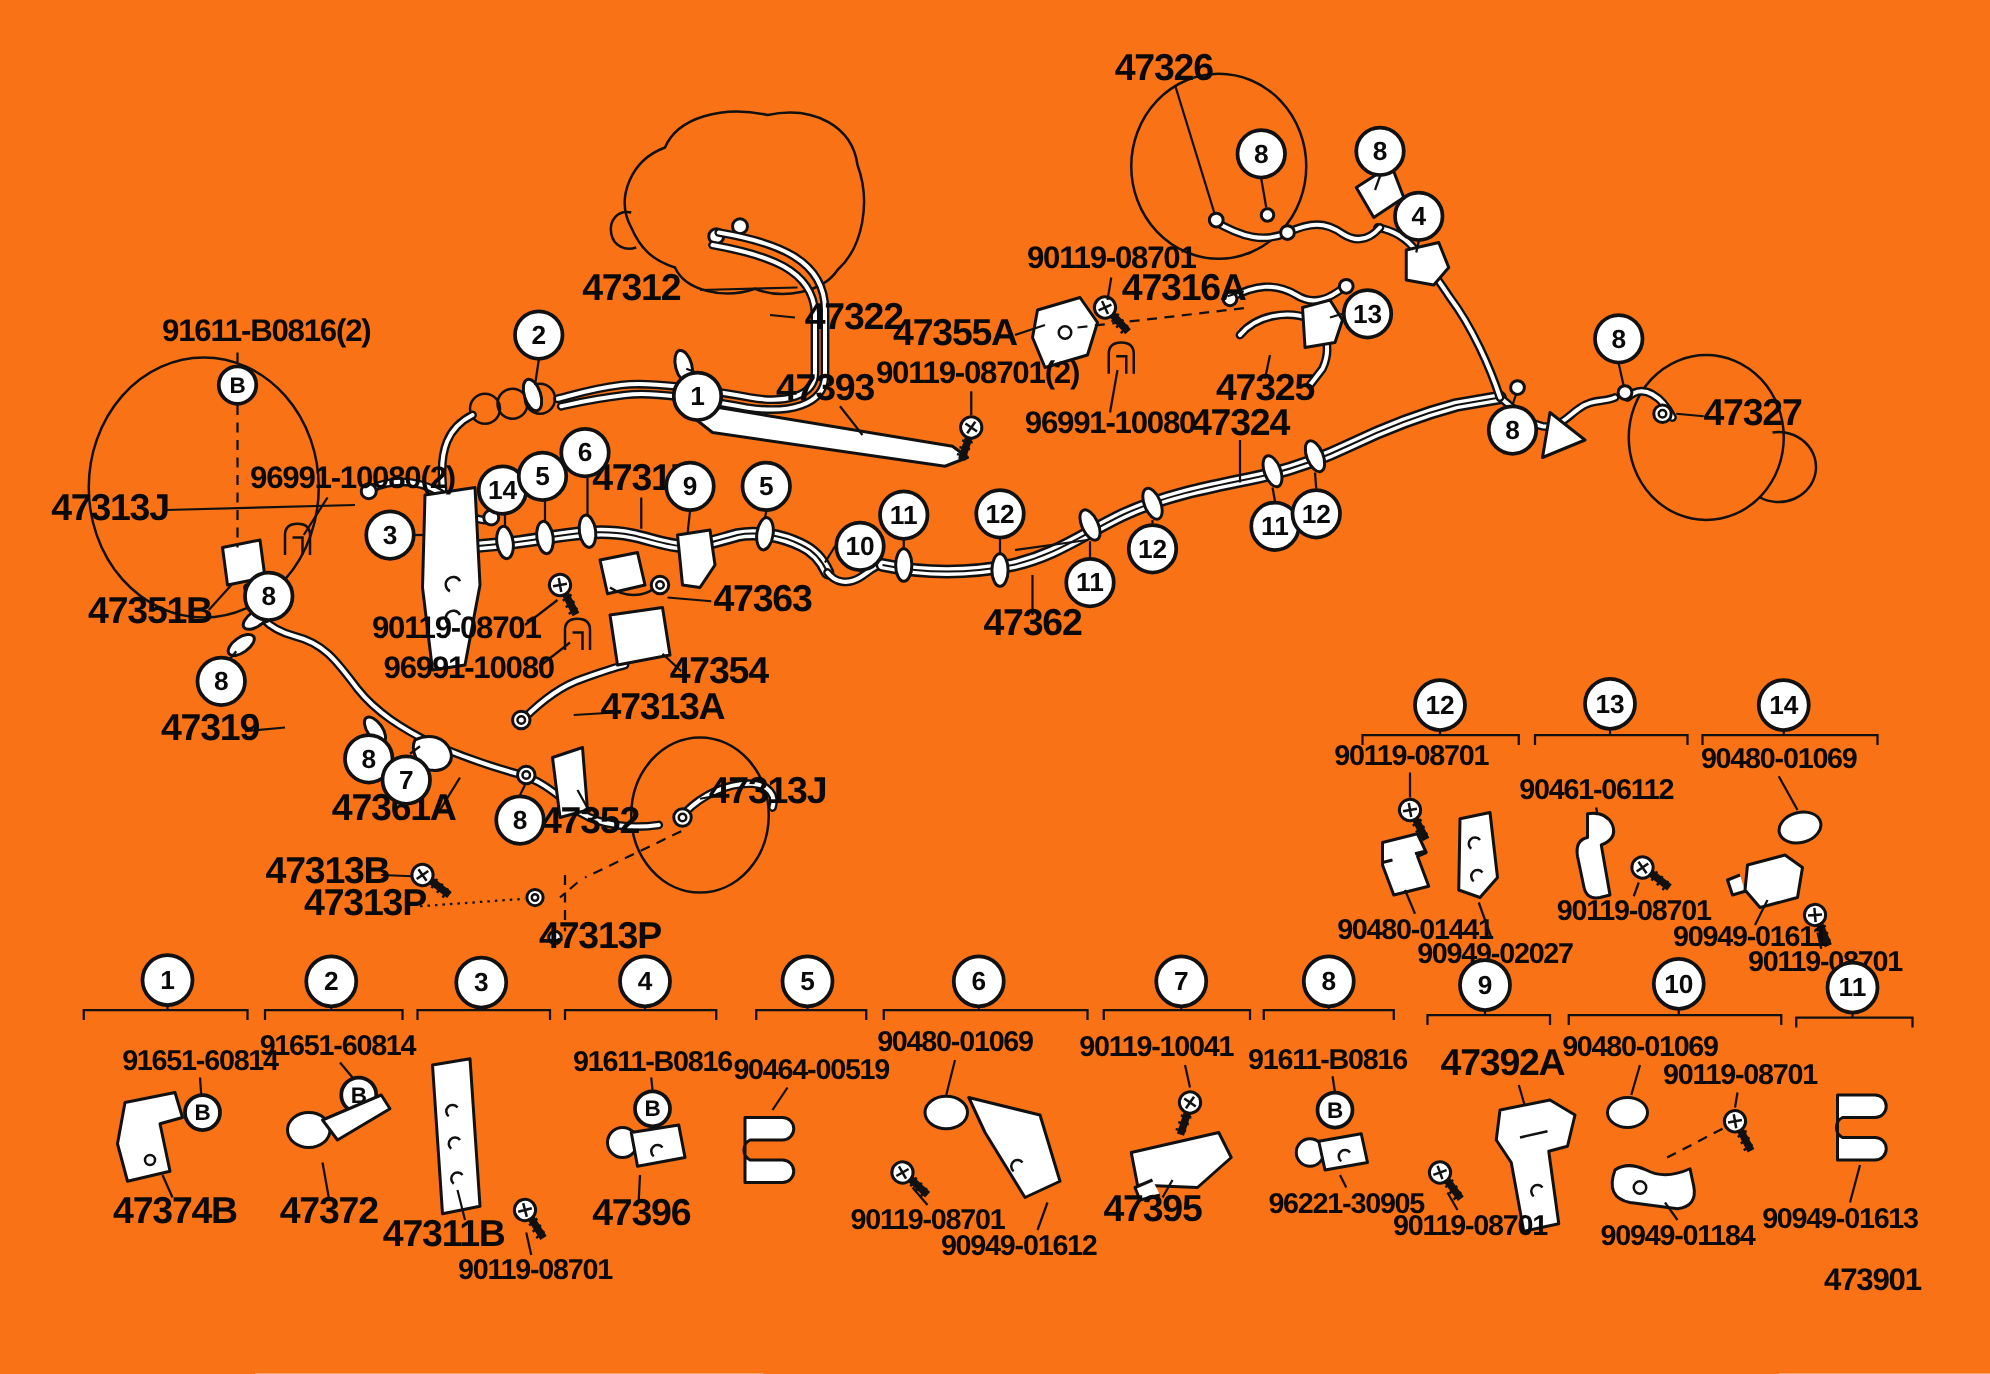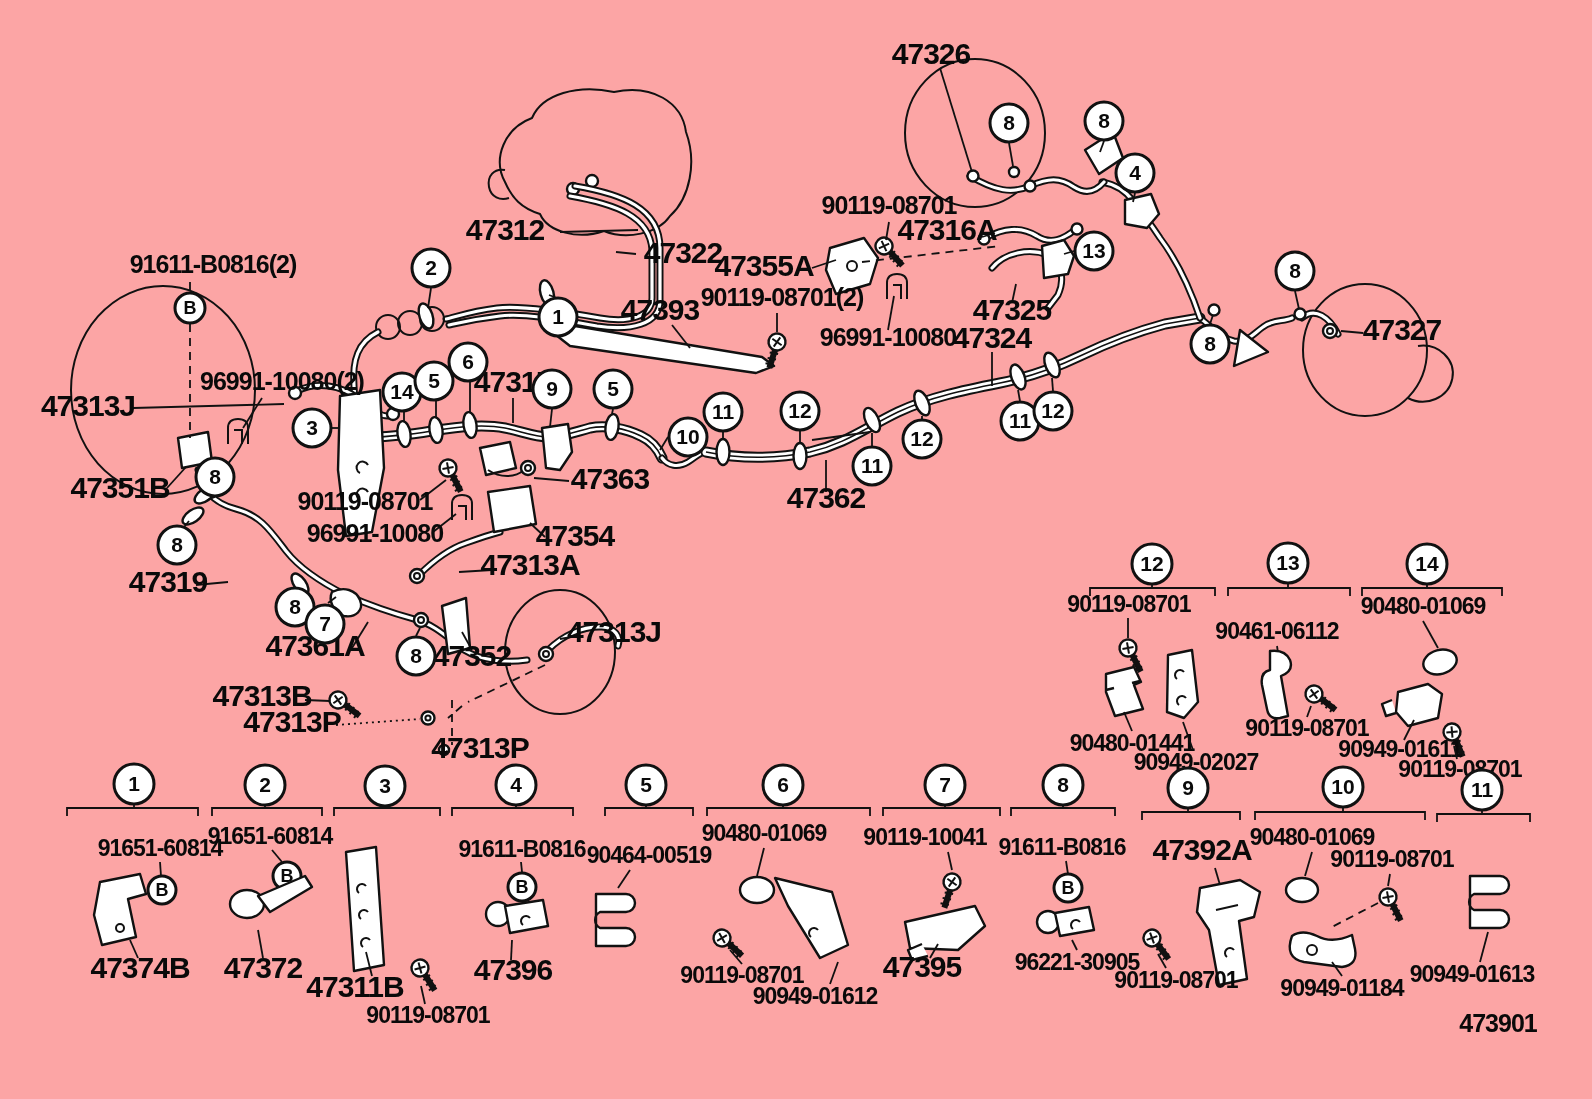--- a/index.html
+++ b/index.html
@@ -1,16 +1,16 @@
 <!DOCTYPE html>
 <html><head>
 <meta charset="utf-8">
 <style>
   html,body{margin:0;padding:0;background:#e8e8e8;}
-  .stage{position:relative;width:1592px;height:1099px;background:#fca5a5;overflow:hidden;
+  .stage{position:relative;width:1592px;height:1099px;background:#f97316;overflow:hidden;
          font-family:"Liberation Sans",sans-serif;}
   svg{position:absolute;left:0;top:0;}
   .lbl{font-family:"Liberation Sans",sans-serif;font-weight:700;font-size:25px;
        letter-spacing:-1px;fill:#0a0a0a;text-anchor:middle;}
   .lbl-lg{font-size:30px;}
   .lbl-sm{font-size:23px;}
   .conum{font-family:"Liberation Sans",sans-serif;font-weight:700;font-size:21px;
          fill:#0a0a0a;text-anchor:middle;}
   .coletter{font-size:18px;}
   .ld{stroke:#111;stroke-width:1.8;fill:none;}

